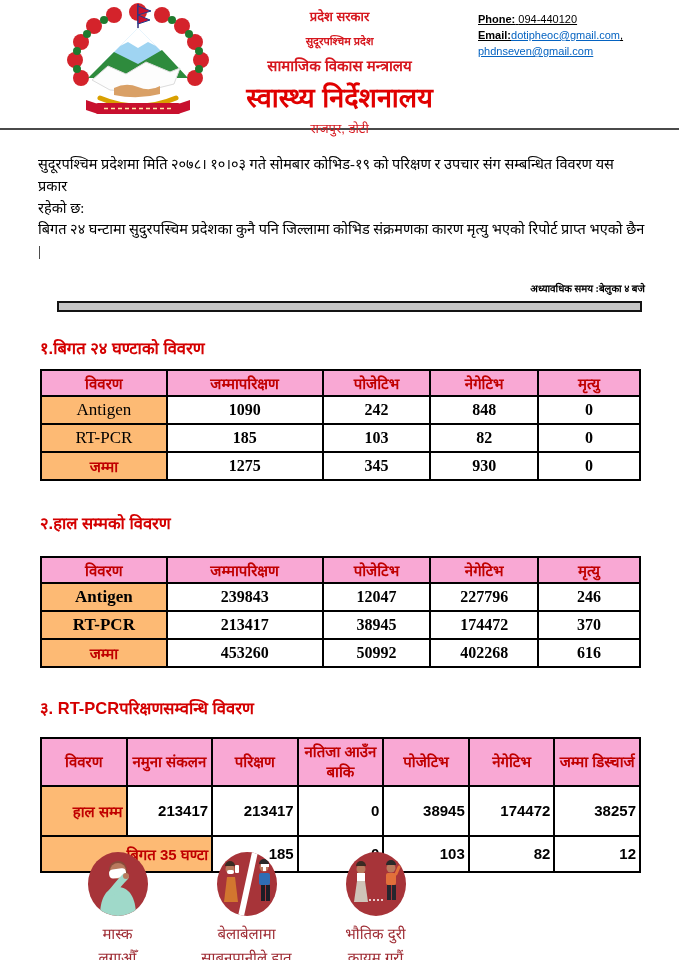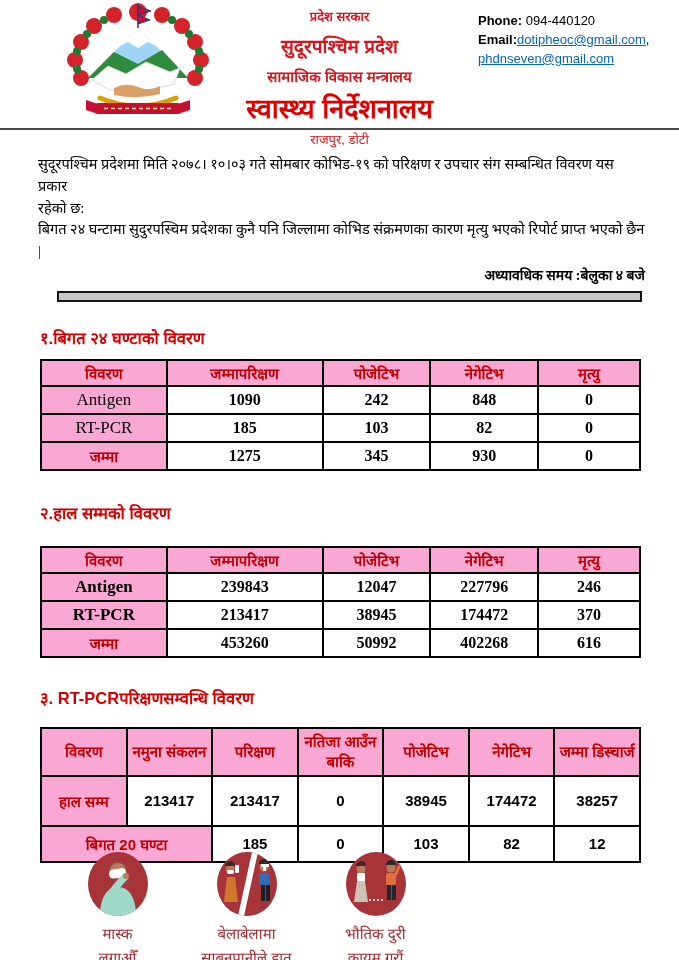--- a/index.html
+++ b/index.html
@@ -6,44 +6,44 @@
   html,body { background:#ffffff; }
   .page{
     width:679px; height:960px; position:relative; background:#fff;
     font-family:"Liberation Sans", sans-serif; color:#000; overflow:hidden;
   }
   
   .hdr{ position:relative; height:130px; border-bottom:2px solid #4a4a4a; }
   .emblem{ position:absolute; left:58px; top:2px; width:160px; height:122px; }
   .hdr-center{ position:absolute; left:0; top:0; width:100%; text-align:center; }
   .hdr-center .l1{ margin-top:7px;  font-size:13px; font-weight:bold; color:#d6161d; }
-  .hdr-center .l2{ margin-top:8px;  font-size:19px; font-weight:bold; color:#d6161d; }
+  .hdr-center .l2{ margin-top:8px;  font-size:11px; font-weight:bold; color:#d6161d; }
   .hdr-center .l3{ margin-top:7px;  font-size:15px; font-weight:bold; color:#d6161d; }
   .hdr-center .l4{ margin-top:3px;  font-size:27px; font-weight:bold; color:#e00000; }
   .hdr-center .l5{ margin-top:4px;  font-size:13px; font-weight:normal; color:#d6161d; }
-  .hdr-contact{ position:absolute; left:478px; top:12px; width:196px; font-size:13px; line-height:1.45; }
+  .hdr-contact{ position:absolute; left:478px; top:12px; width:196px; font-size:11px; line-height:1.45;text-decoration:underline; }
   .hdr-contact b{ font-weight:bold; }
   .hdr-contact a{ color:#0563c1; text-decoration:underline; }
   
   .intro{ padding:24px 34px 0 38px; font-family:"Liberation Serif", serif; font-size:14.5px; line-height:1.5; }
-  .intro .updated{ text-align:right; font-weight:bold; font-size:14px; margin-top:2px; }
+  .intro .updated{ text-align:right; font-weight:bold; font-size:10px; margin-top:18px; }
   .graybar{ margin:5px 0 0 57px; width:585px; height:11px; background:#c6c6c6; border:2px solid #141414; }
   
   .sec-title{ margin:24px 0 0 40px; font-size:16.5px; font-weight:bold; color:#d40000; }
   table{ border-collapse:collapse; table-layout:fixed; width:601px; margin:10px 0 0 40px; }
   th,td{ border:2px solid #000; padding:1px 3px; text-align:center; vertical-align:middle; }
   th{ background:#f9a8d4; color:#c00000; font-weight:bold; font-size:15px; height:26px; }
-  td.lbl{ background:#f9a8d4; color:#c00000; font-weight:bold; font-size:15px; }
+  td.lbl{ background:#fdba74; color:#c00000; font-weight:bold; font-size:15px; }
   td.lbl.latin{ color:#000; font-family:"Liberation Serif", serif; font-size:17px; }
   .t1 td.lbl.latin{ font-weight:normal; }
   td.val{ font-family:"Liberation Serif", serif; font-weight:bold; font-size:16px; }
   .t12 td{ height:28px; }
   .t12 col.c1{width:21%;} .t12 col.c2{width:26%;} .t12 col.c3{width:18%;} .t12 col.c4{width:18%;} .t12 col.c5{width:17%;}
   .t3 th{ height:48px; line-height:1.35; }
-  .t3 td{ height:50px; }
+  .t3 td{ height:50px;text-align:right; }
   .t3 tr.r2 td{ height:36px; }
   .t3 td.val{ font-family:"Liberation Sans", sans-serif; font-size:15px; }
   
   .foot{ position:absolute; left:0; top:852px; width:100%; display:flex; padding-left:60px; gap:14px; }
   .ficon{ width:115px; text-align:center; }
   .circle{ width:60px; height:64px; margin:0 auto; border-radius:50%; background:#a73439; position:relative; overflow:hidden; }
   .circle svg{ position:absolute; left:0; top:0; }
   .ficon .cap{ margin-top:6px; font-size:15px; font-weight:normal; color:#9e2b33; line-height:1.6; }
 </style>
 </head>
@@ -238,21 +238,21 @@
         <tr class="r1">
           <td class="lbl">हाल सम्म</td>
           <td class="val">213417</td>
           <td class="val">213417</td>
           <td class="val">0</td>
           <td class="val">38945</td>
           <td class="val">174472</td>
           <td class="val">38257</td>
         </tr>
         <tr class="r2">
-          <td class="lbl" colspan="2">बिगत 20 घण्टा</td>
+          <td class="lbl" colspan="2">बिगत 35 घण्टा</td>
           <td class="val">185</td>
           <td class="val">0</td>
           <td class="val">103</td>
           <td class="val">82</td>
           <td class="val">12</td>
         </tr>
       </tbody>
     </table>
 
   <div class="foot">

